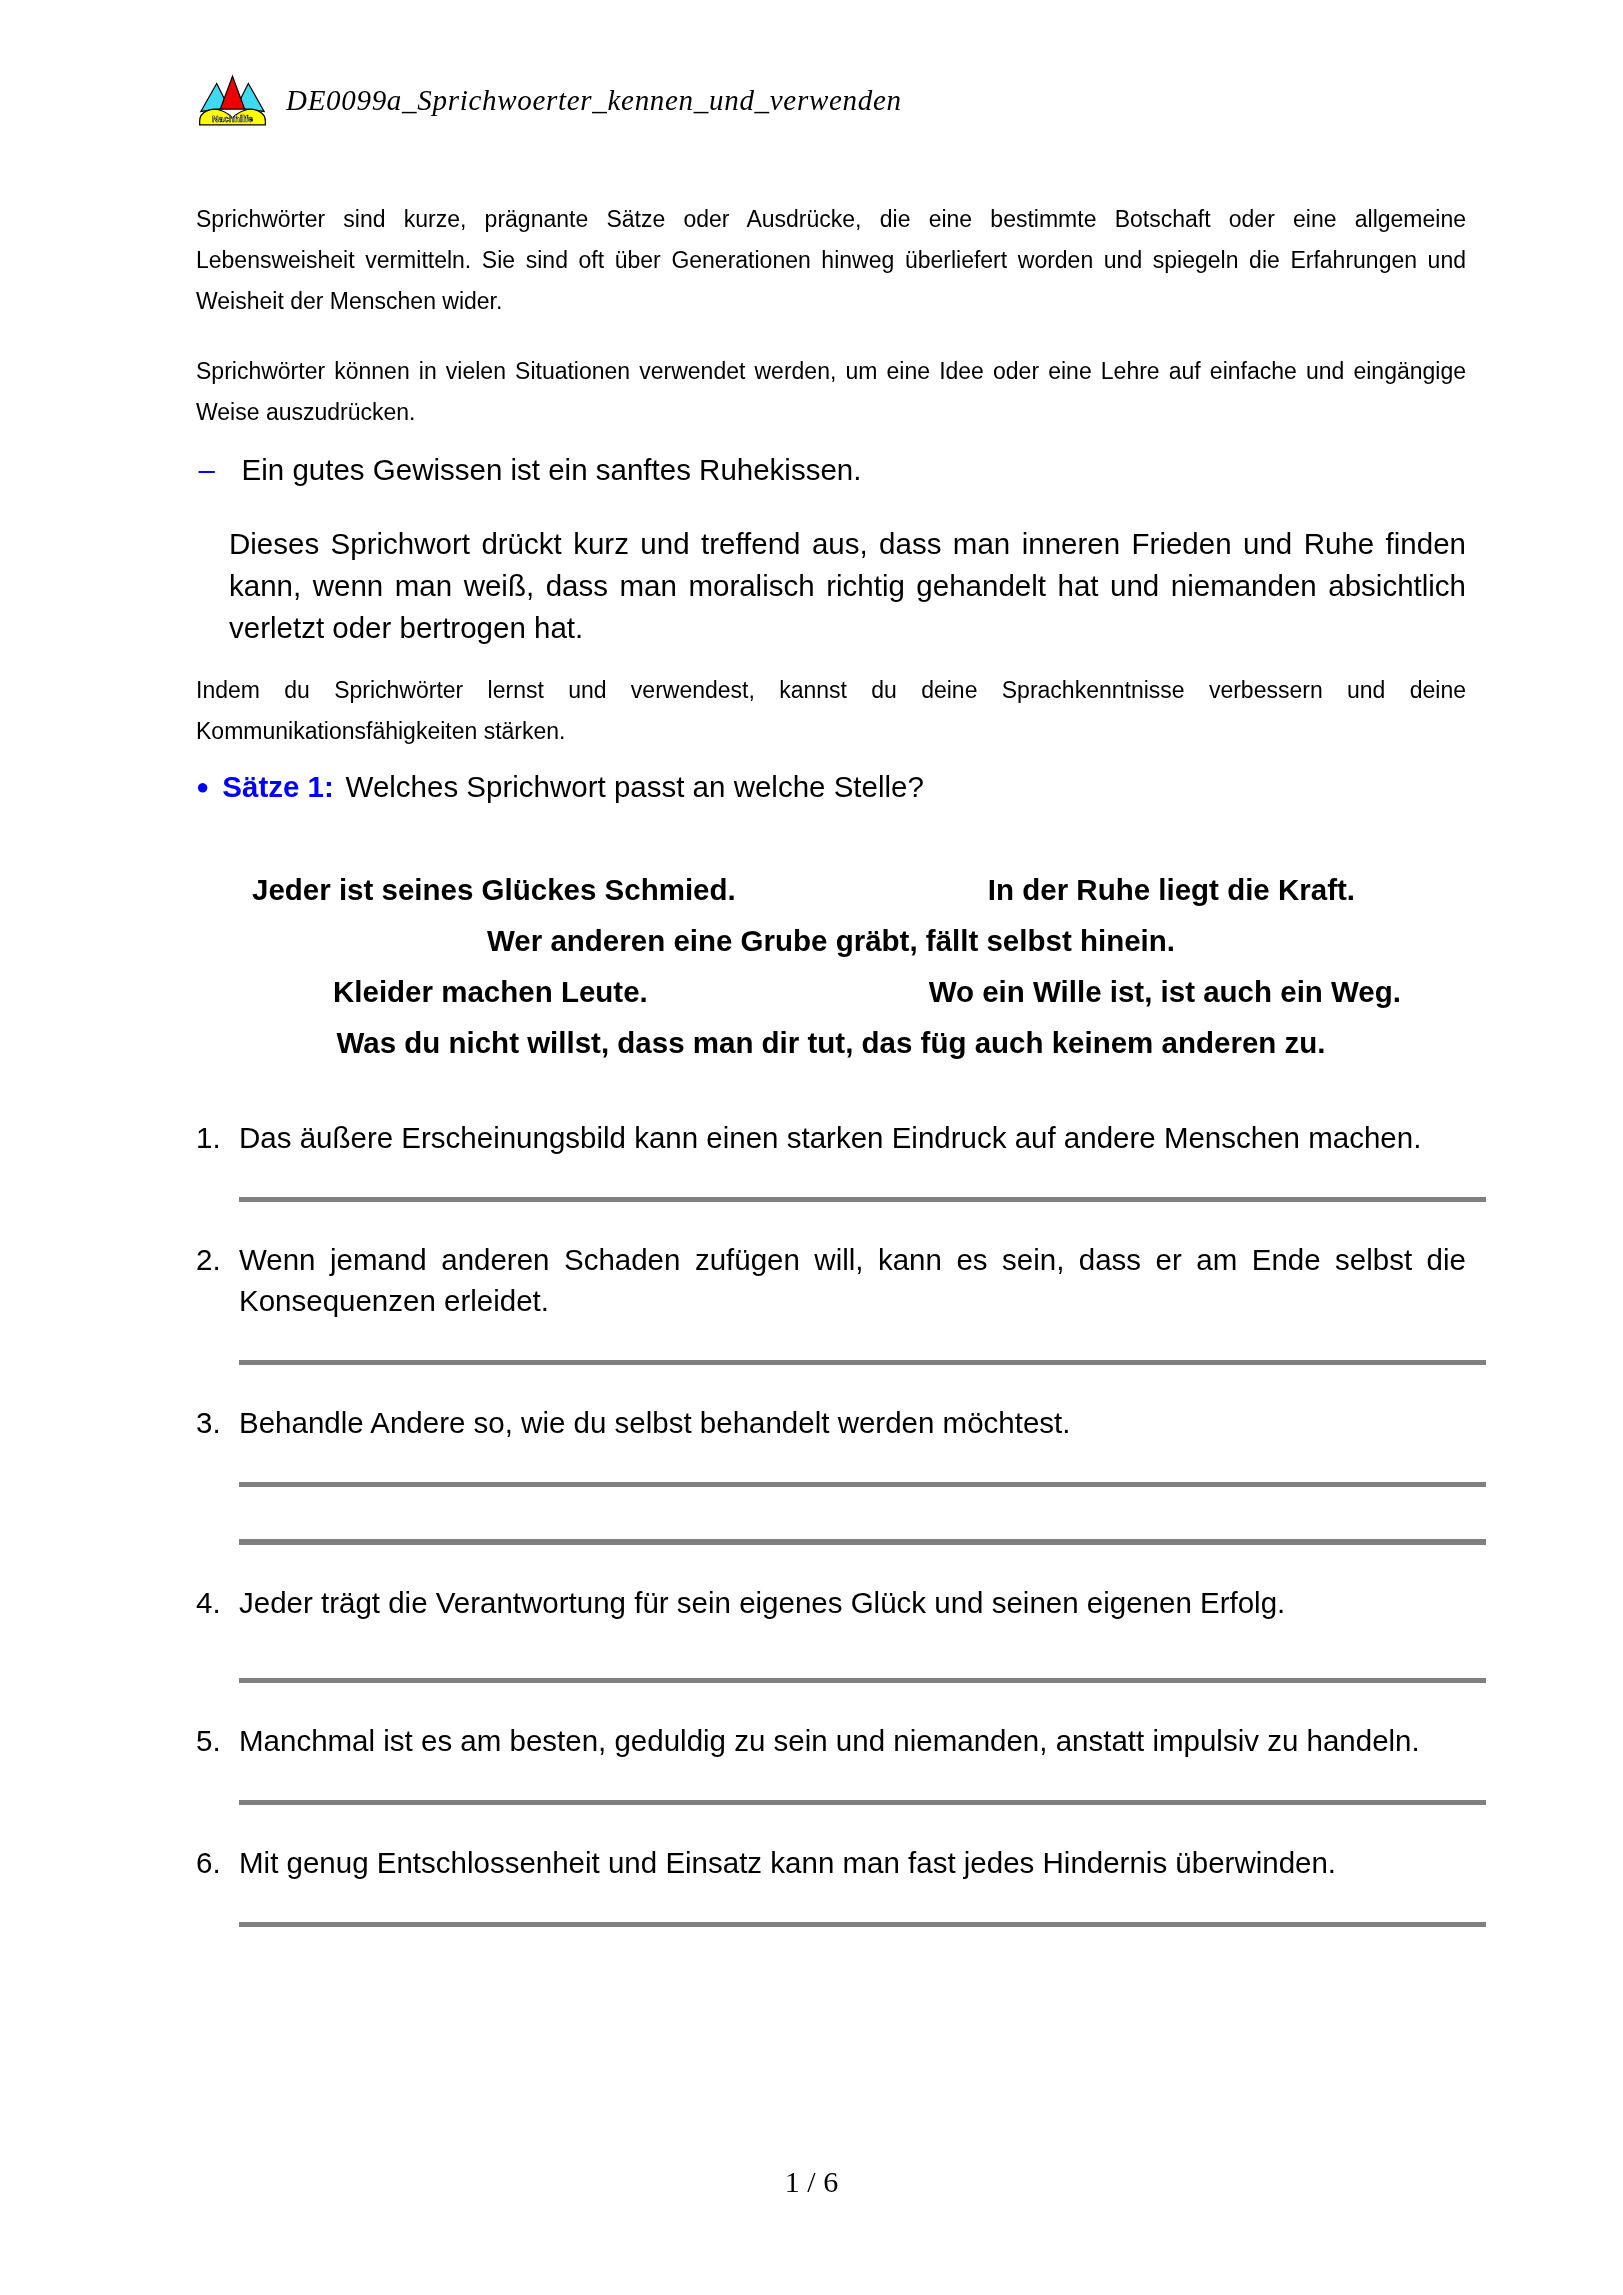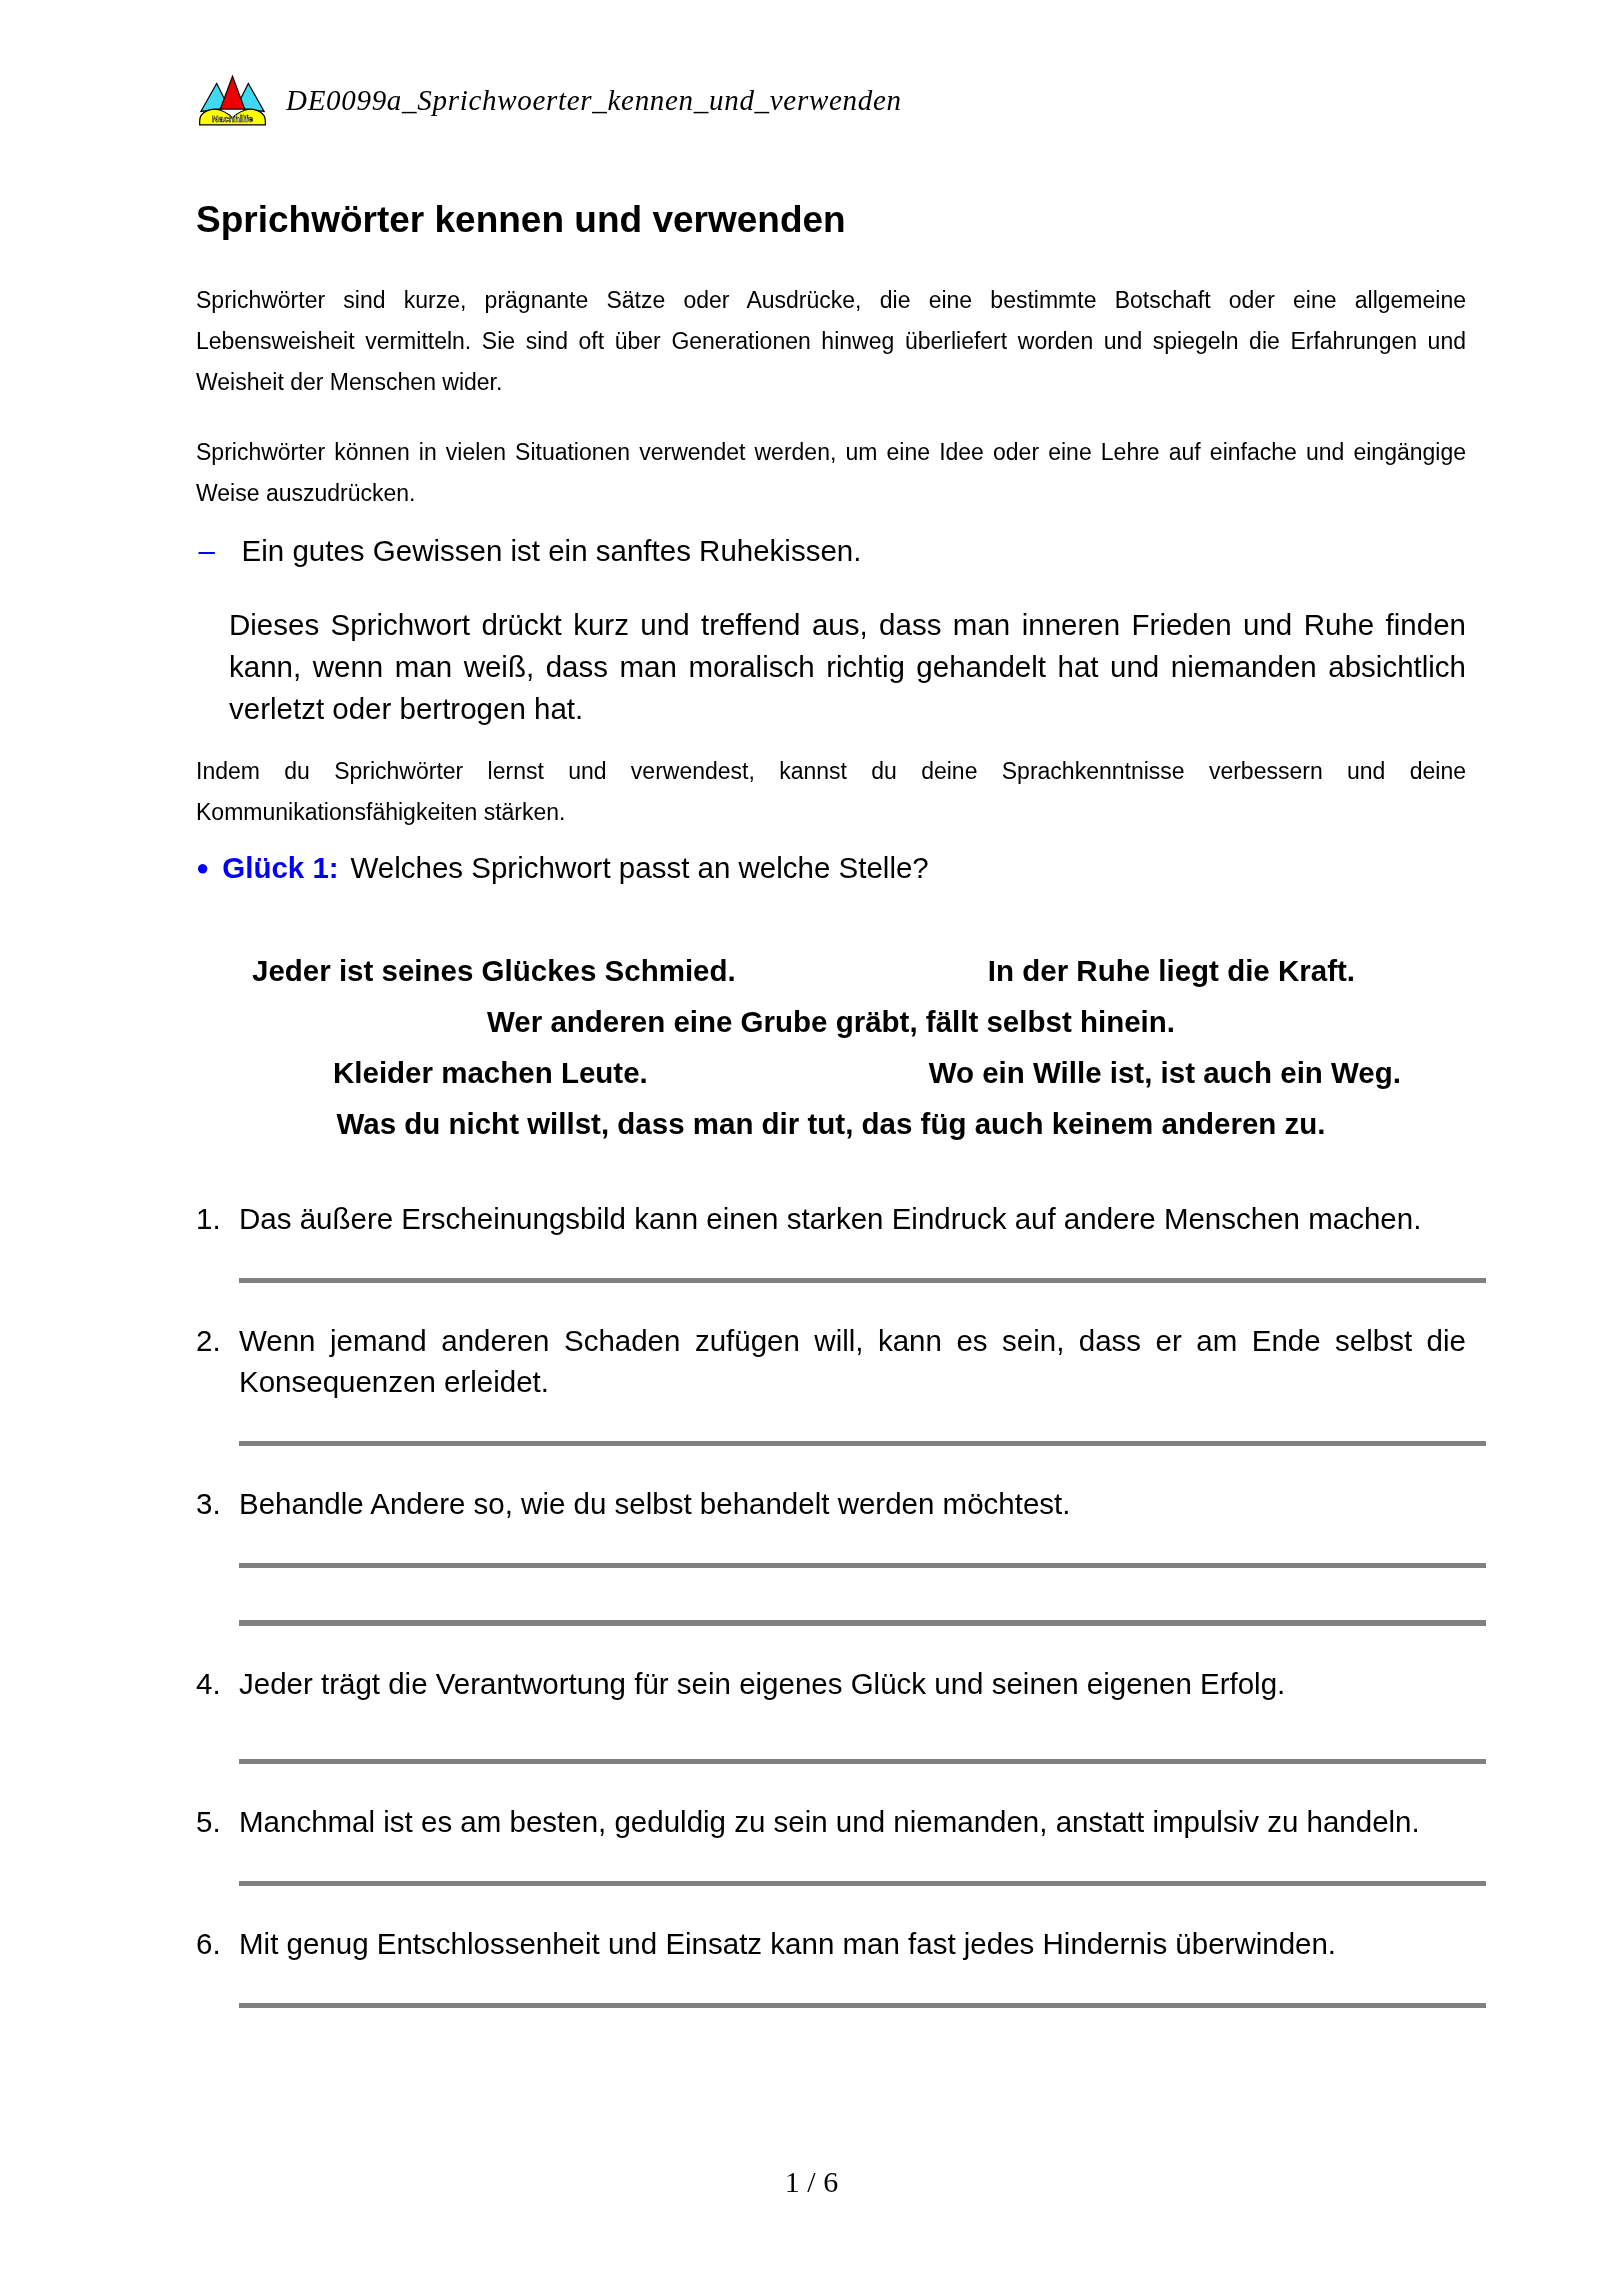--- a/index.html
+++ b/index.html
@@ -80,36 +80,35 @@
       <svg class="logo" viewBox="0 0 120 88" width="73" height="55" aria-hidden="true">
         <polygon points="8,62 34,16 54,56" fill="#3fd9f2" stroke="#000" stroke-width="2"></polygon>
         <polygon points="66,56 86,16 112,62" fill="#3fd9f2" stroke="#000" stroke-width="2"></polygon>
         <polygon points="40,58 60,4 80,58" fill="#ee0000" stroke="#000" stroke-width="2"></polygon>
         <path d="M6,84 L6,78 C6,62 26,55 40,60 C50,63.5 57,69 60,73.5 C63,69 70,63.5 80,60 C94,55 114,62 114,78 L114,84 Z" fill="#ffff00" stroke="#000" stroke-width="2"></path>
         <text x="60" y="80" text-anchor="middle" font-family="Liberation Sans, sans-serif" font-size="15" font-weight="bold" fill="#ffffff" stroke="#000000" stroke-width="0.9">Nachhilfe</text>
       </svg>
       <span class="filename">DE0099a_Sprichwoerter_kennen_und_verwenden</span>
     </div>
 
-    <h1 class="title">Sprichwörter kennen und verwenden</h1>
 
     <p class="body-p">Sprichwörter sind kurze, prägnante Sätze oder Ausdrücke, die eine bestimmte Botschaft oder eine allgemeine Lebensweisheit vermitteln. Sie sind oft über Generationen hinweg überliefert worden und spiegeln die Erfahrungen und Weisheit der Menschen wider.</p>
 
     <p class="body-p tight">Sprichwörter können in vielen Situationen verwendet werden, um eine Idee oder eine Lehre auf einfache und eingängige Weise auszudrücken.</p>
 
     <div class="dash-row">
       <span class="dash">–</span><span>Ein gutes Gewissen ist ein sanftes Ruhekissen.</span>
     </div>
 
     <p class="expl">Dieses Sprichwort drückt kurz und treffend aus, dass man inneren Frieden und Ruhe finden kann, wenn man weiß, dass man moralisch richtig gehandelt hat und niemanden absichtlich verletzt oder bertrogen hat.</p>
 
     <p class="body-p last">Indem du Sprichwörter lernst und verwendest, kannst du deine Sprachkenntnisse verbessern und deine Kommunikationsfähigkeiten stärken.</p>
 
     <div class="uebung">
-      <span class="bullet">●</span><span class="label">Glück 1:</span><span>Welches Sprichwort passt an welche Stelle?</span>
+      <span class="bullet">●</span><span class="label">Sätze 1:</span><span>Welches Sprichwort passt an welche Stelle?</span>
     </div>
 
     <div class="proverbs">
       <div class="prow r1">
         <span>Jeder ist seines Glückes Schmied.</span>
         <span>In der Ruhe liegt die Kraft.</span>
       </div>
       <div class="prow center">
         <span>Wer anderen eine Grube gräbt, fällt selbst hinein.</span>
       </div>

